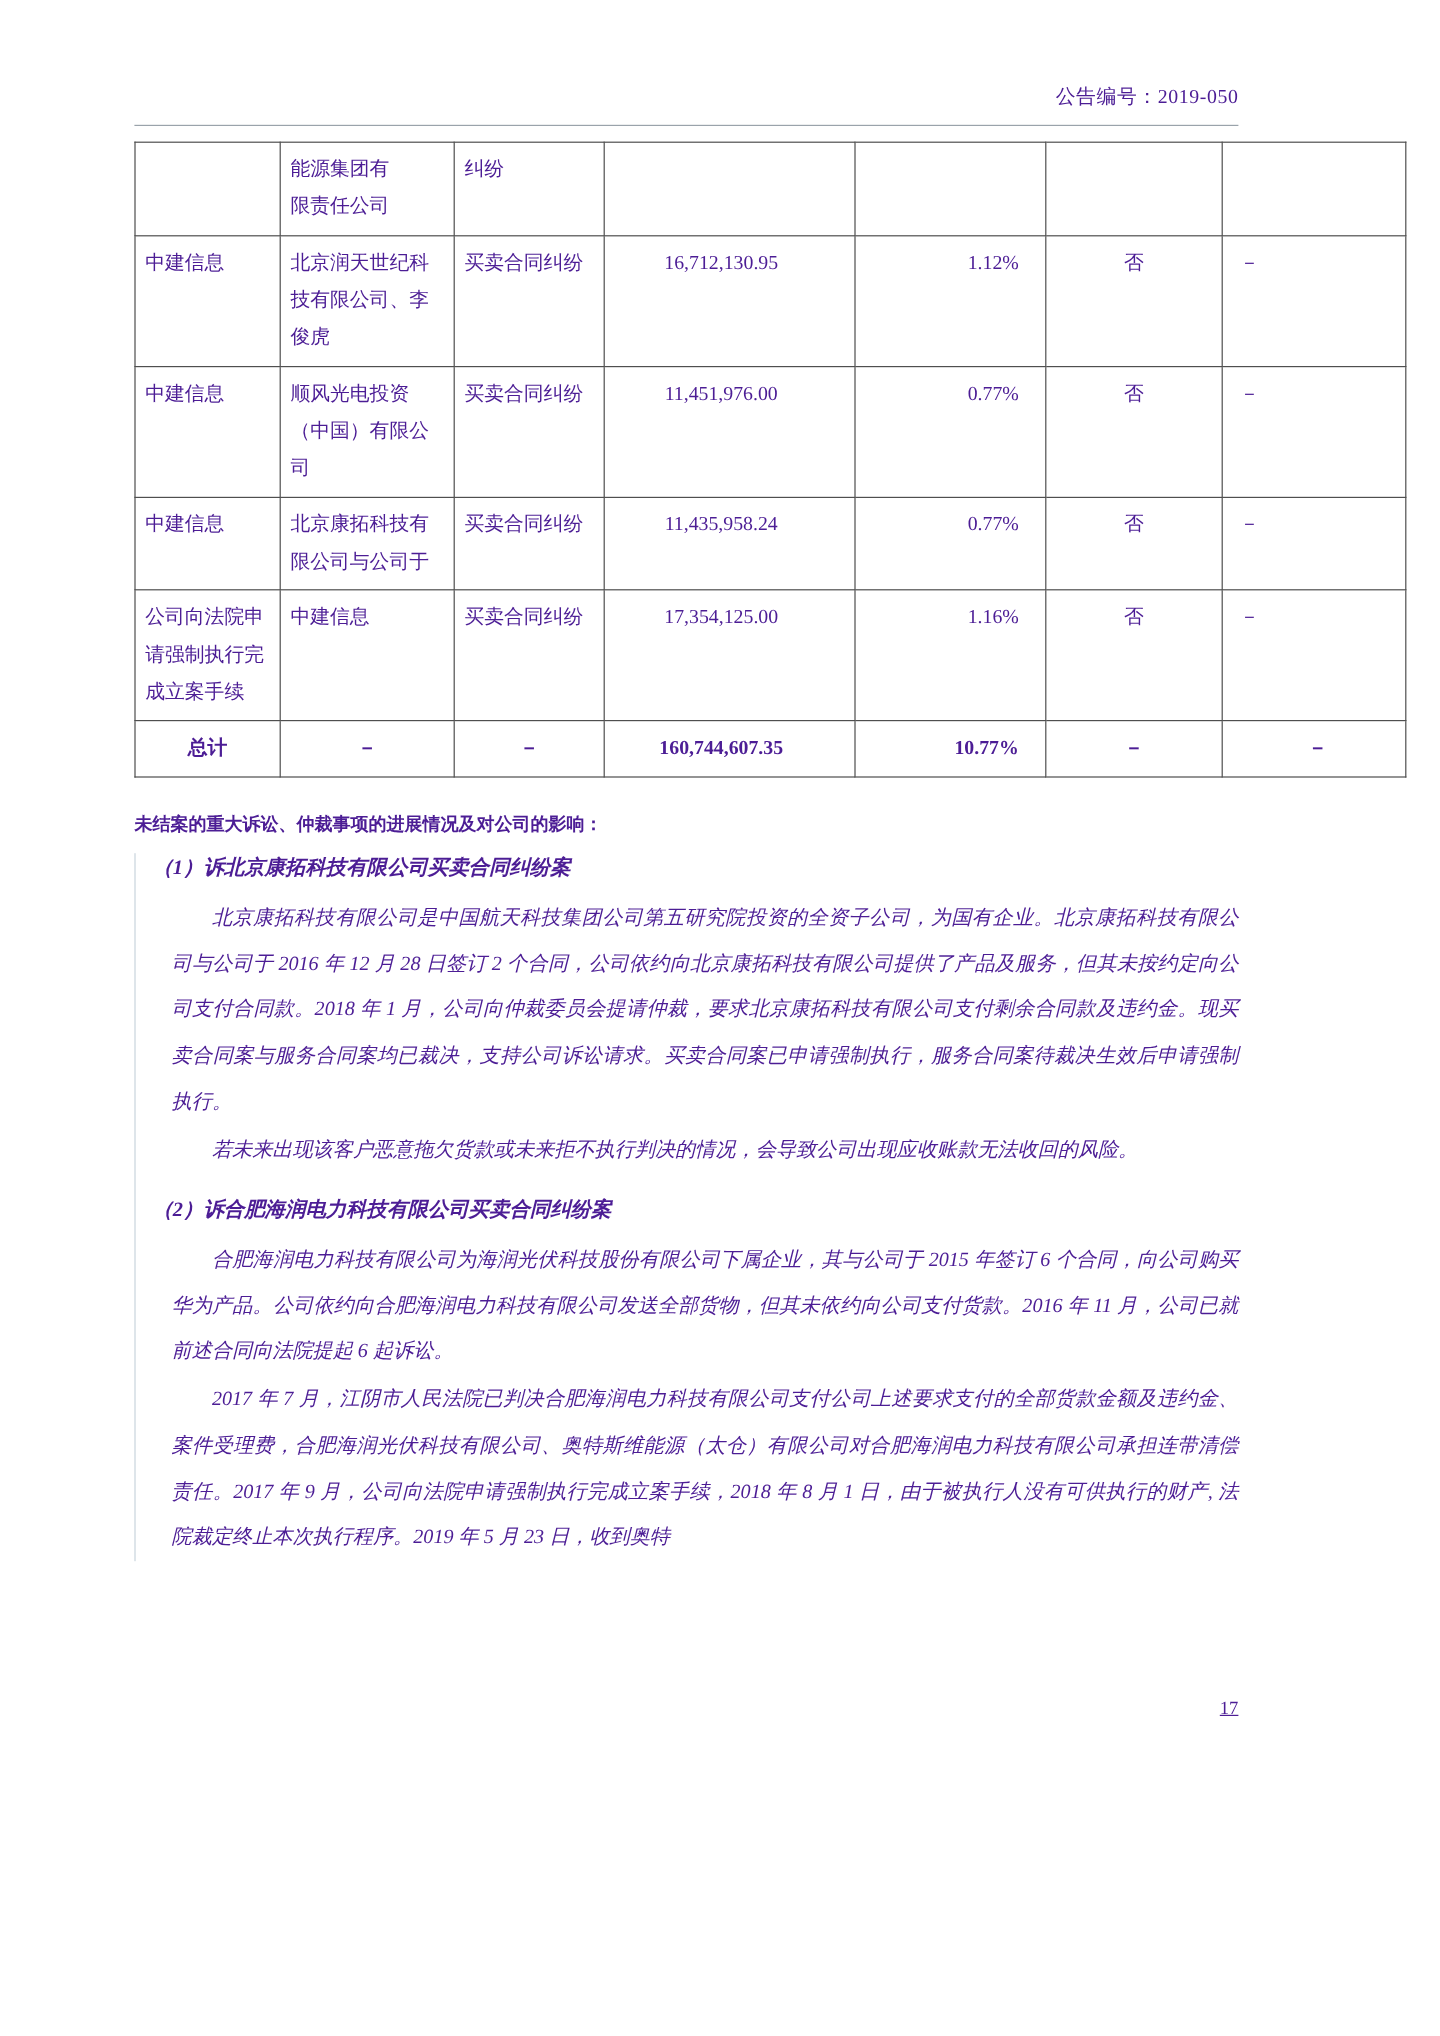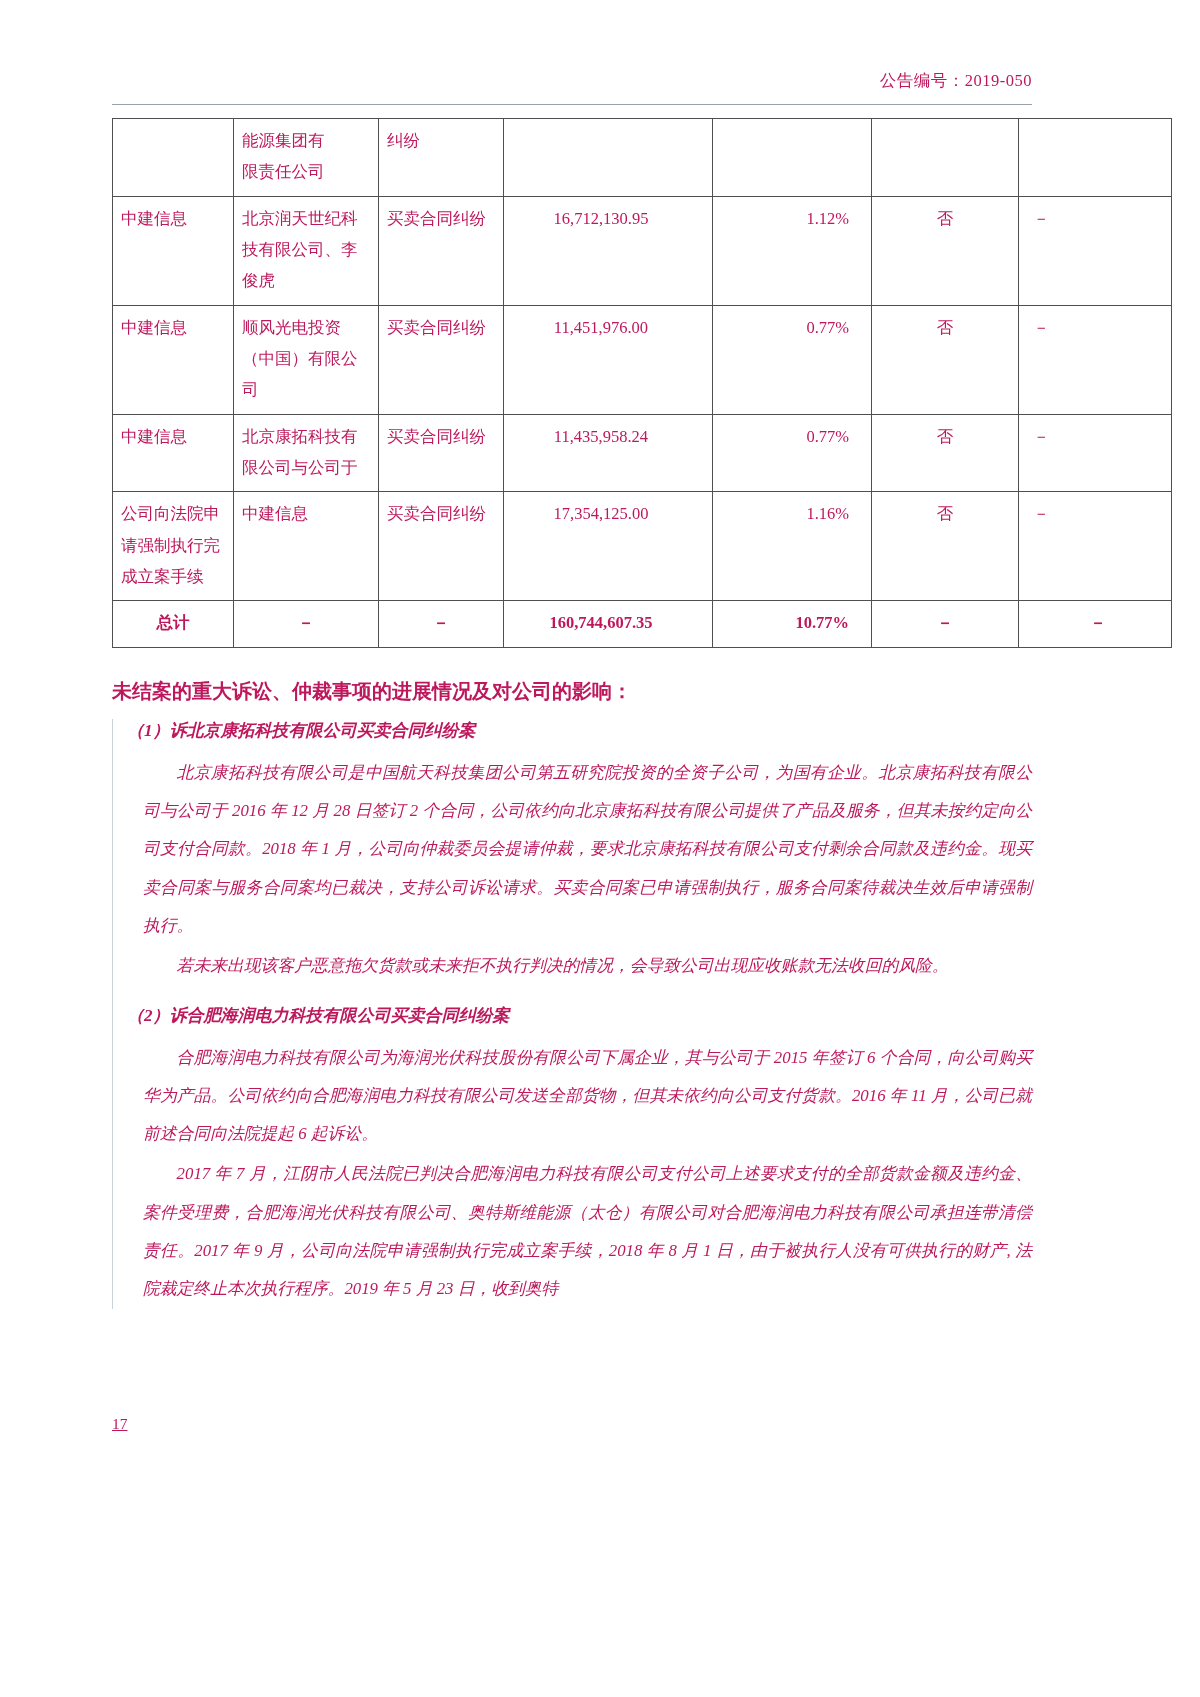--- a/index.html
+++ b/index.html
@@ -7,21 +7,21 @@
     padding: 0;
     background: #f2f2f2;
   }
   .page {
     position: relative;
     width: 1200px;
     height: 1697px;
     background: #ffffff;
     box-sizing: border-box;
     font-family: "Liberation Serif", "DejaVu Serif", serif;
-    color: #be185d;
+    color: #4c1d95;
     overflow: hidden;
   }
   .page-inner {
     position: absolute;
     left: 112px;
     top: 70px;
     width: 920px;
   }
   
   .header {
@@ -69,21 +69,21 @@
   .total-row td {
     font-weight: bold;
     line-height: 1.6;
     padding-top: 4px;
     padding-bottom: 5px;
   }
   .total-row td.c-amt, .total-row td.c-pct { font-weight: bold; }
   .total-row td.center { text-align: center; }
   
   .section-title {
-    font-size: 20px;
+    font-size: 15px;
     font-weight: bold;
     margin: 30px 0 14px 0;
   }
   .case-block {
     border-left: 1px solid #c9d4dd;
     padding-left: 14px;
     font-style: italic;
   }
   .case-title {
     font-size: 17px;
@@ -97,21 +97,21 @@
     margin: 0 0 2px 16px;
     text-indent: 2em;
     text-align: justify;
     text-justify: inter-ideograph;
   }
   .pagenum {
     position: absolute;
     left: 0;
     right: 0;
     top: 1345px;
-    text-align: left;
+    text-align: right;
     font-size: 15.5px;
     text-decoration: underline;
   }
 </style>
 </head>
 <body>
 
 <div class="page">
   <div class="page-inner">
 

